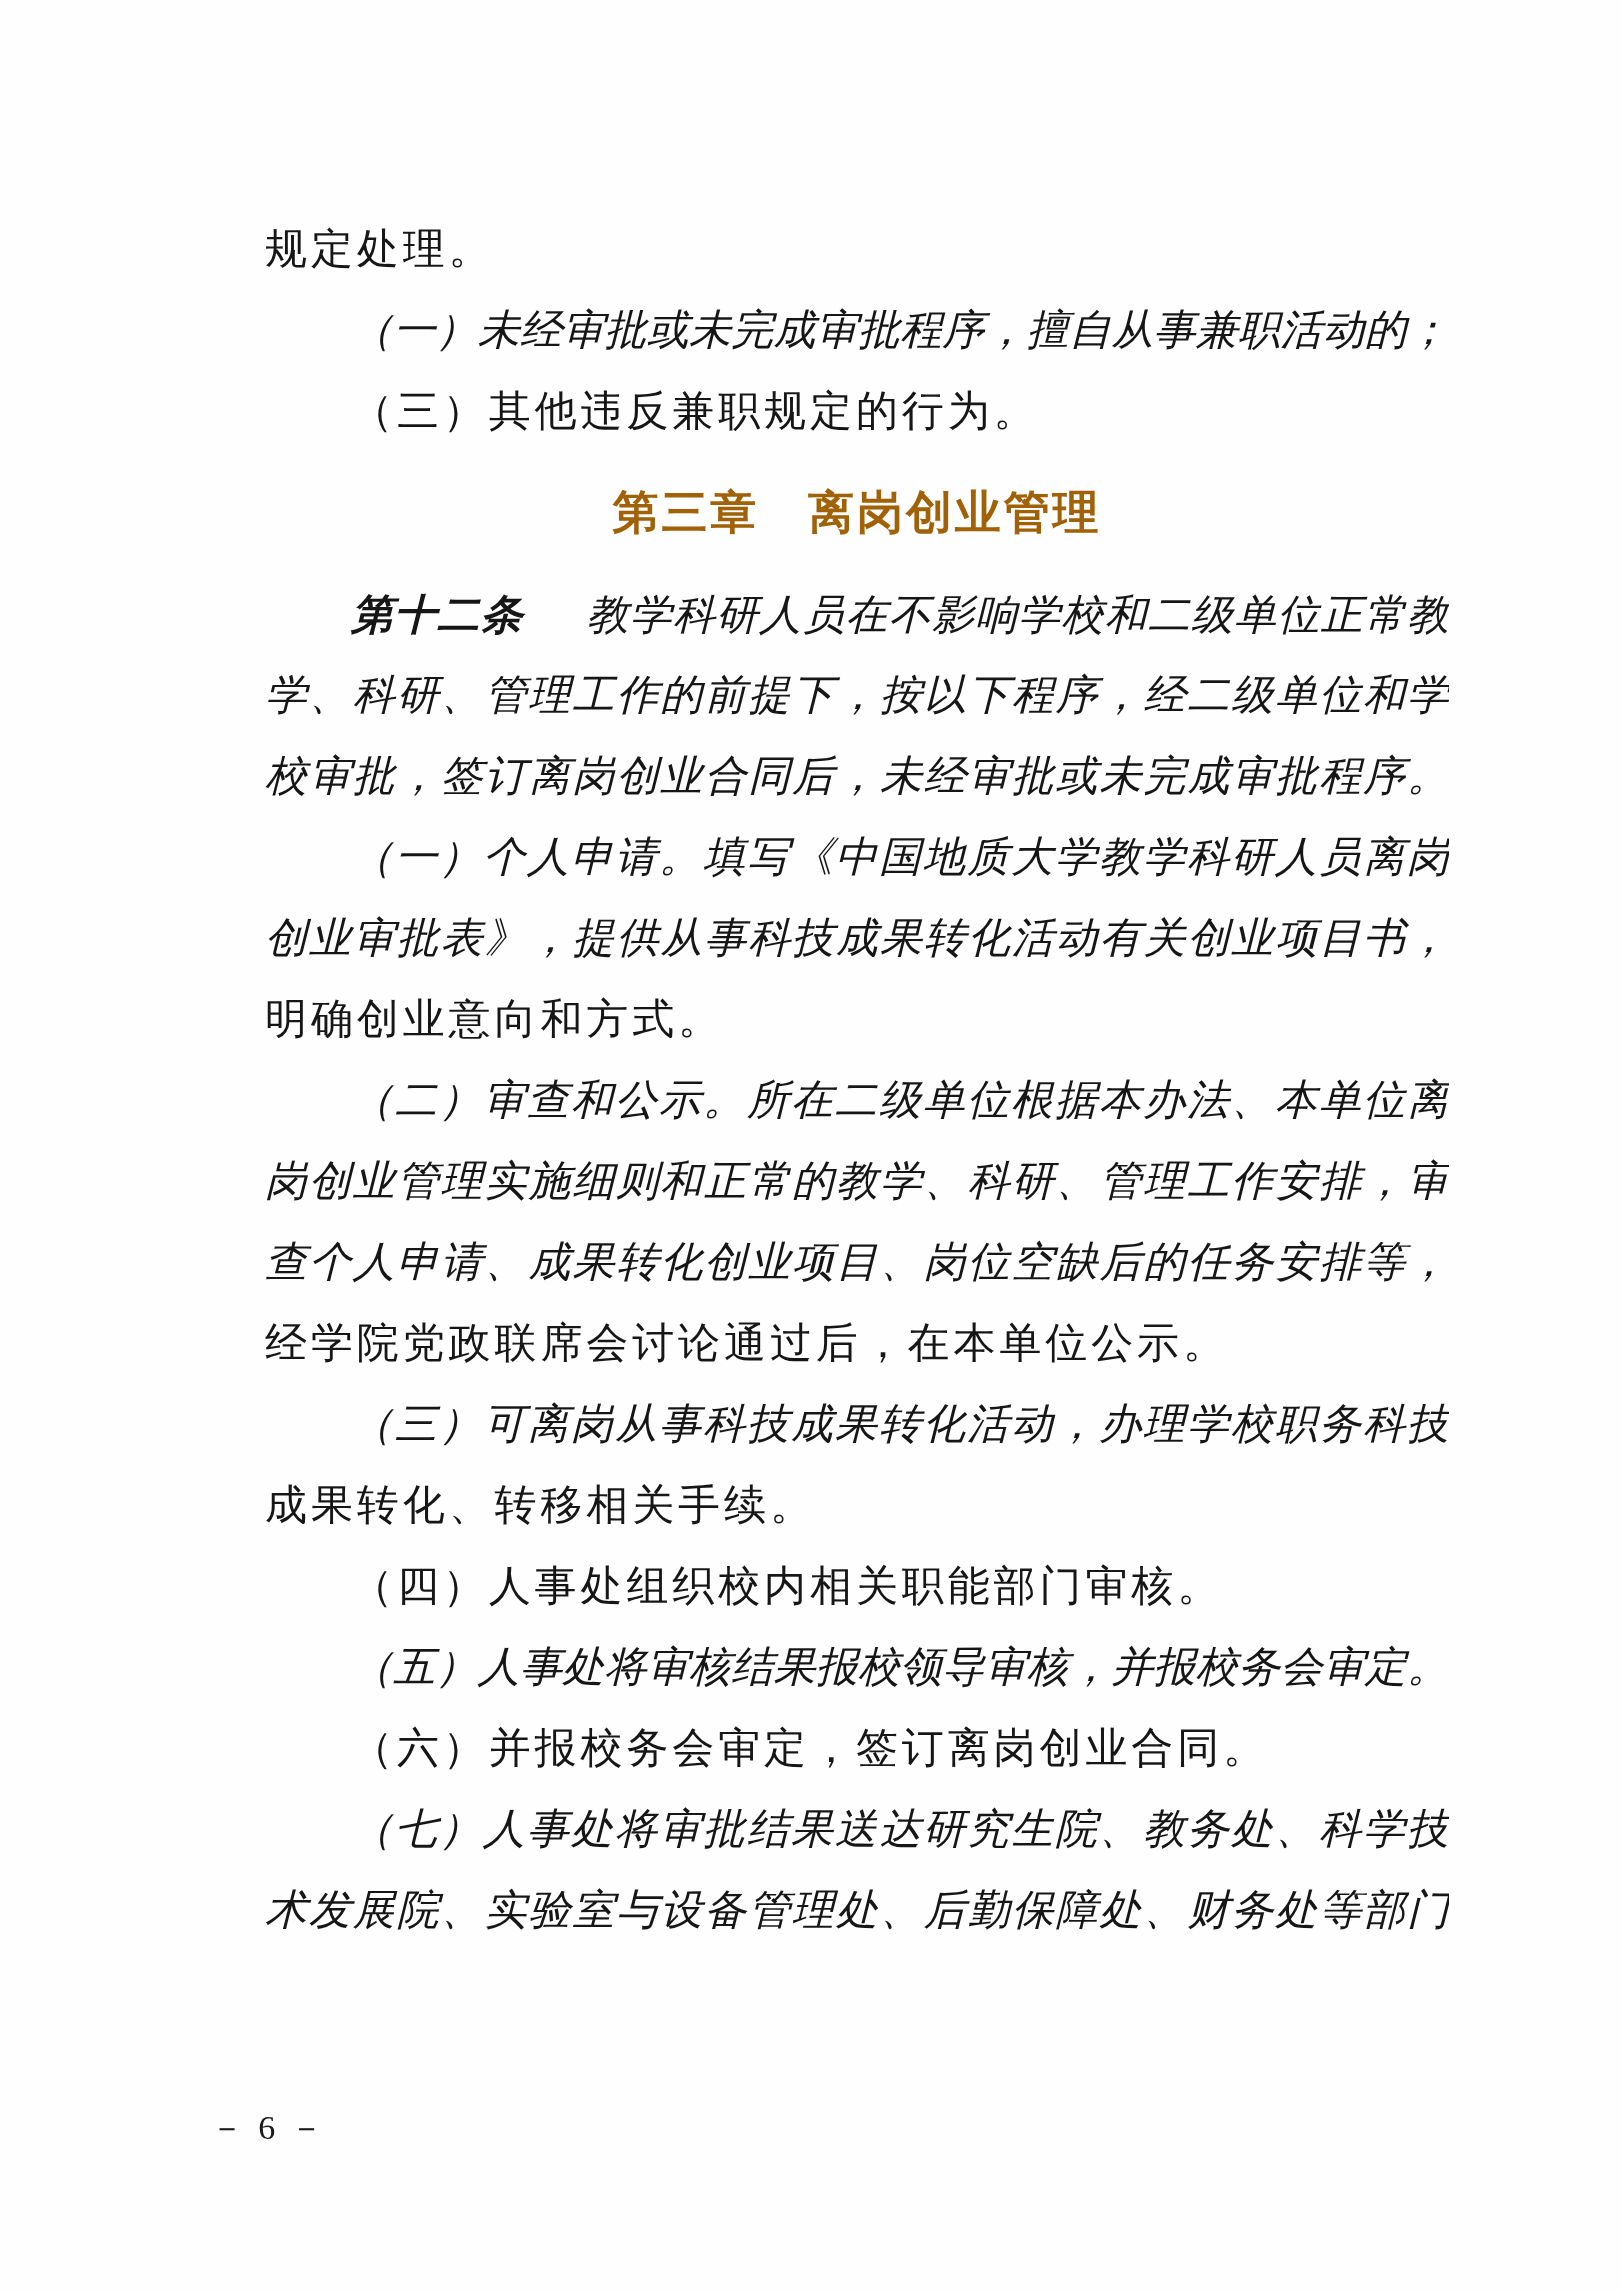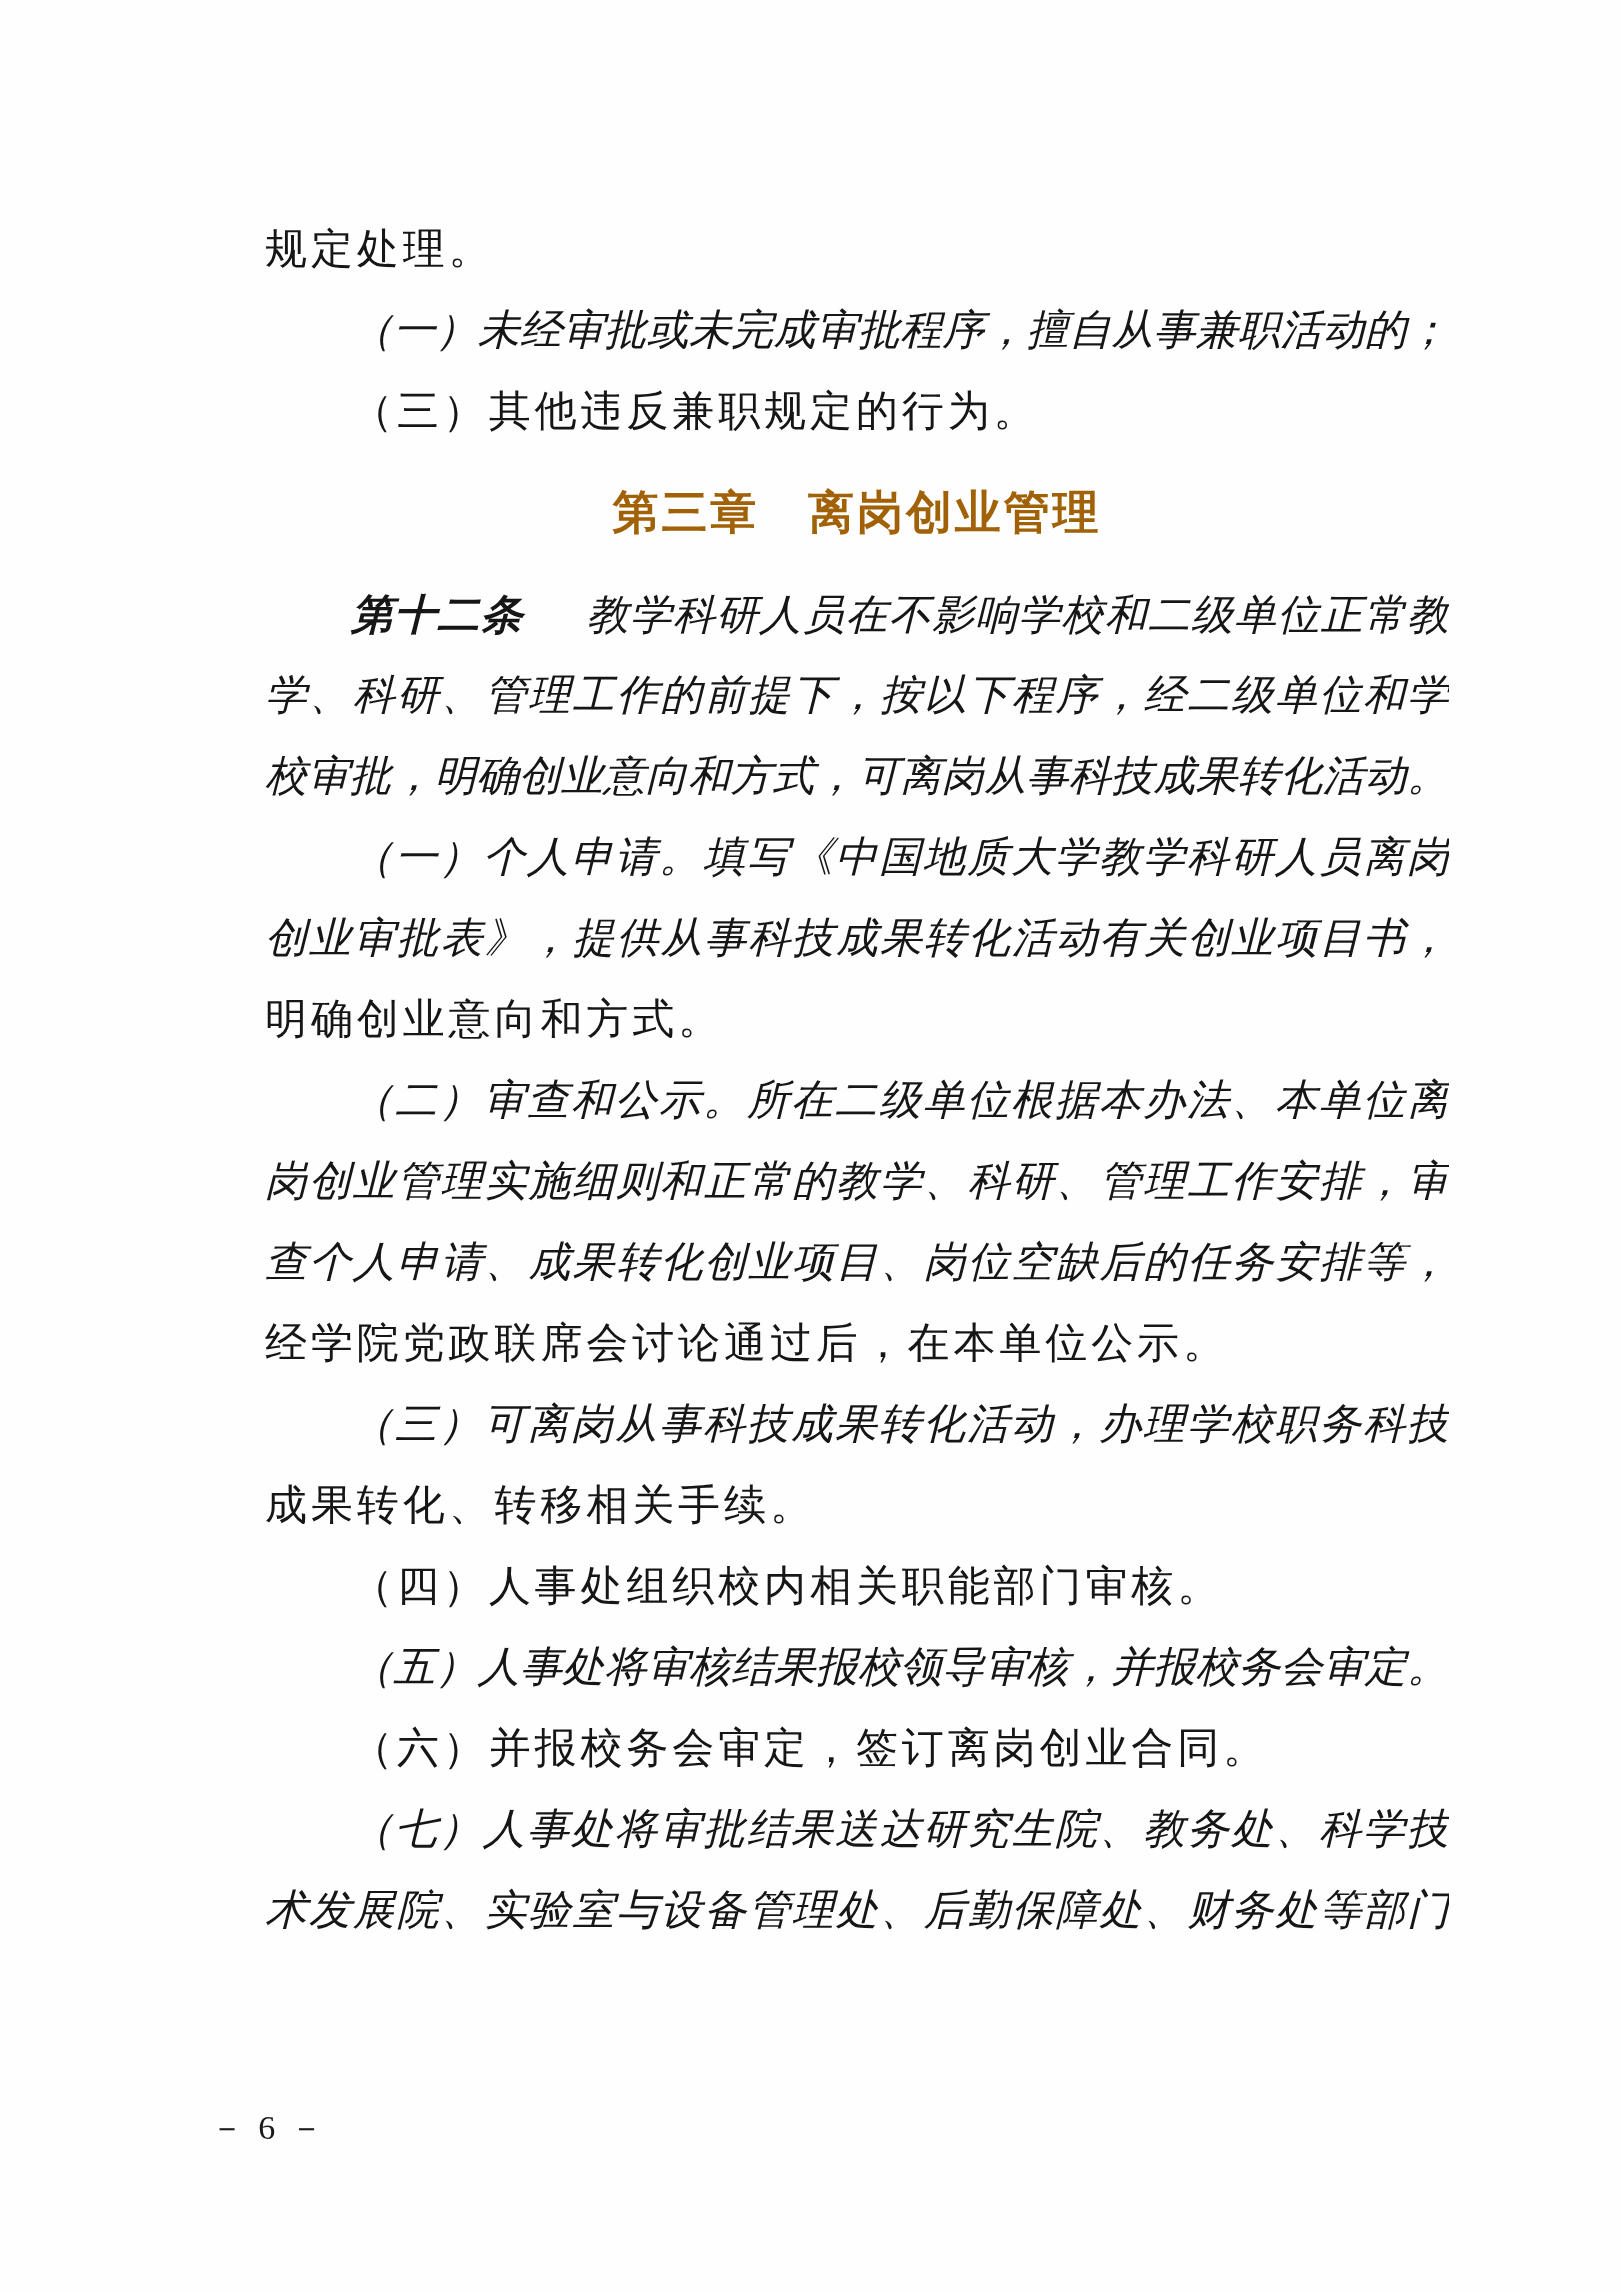--- a/index.html
+++ b/index.html
@@ -80,21 +80,21 @@
 <body>
 
 <div class="page">
   <div class="content" id="doc-content">
       <div class="line">规定处理。</div>
       <div class="line indent fill">（一）未经审批或未完成审批程序，擅自从事兼职活动的；</div>
       <div class="line indent">（三）其他违反兼职规定的行为。</div>
       <div class="heading">第三章　离岗创业管理</div>
       <div class="line indent fill"><span class="lead">第十二条</span>　教学科研人员在不影响学校和二级单位正常教</div>
       <div class="line fill">学、科研、管理工作的前提下，按以下程序，经二级单位和学</div>
-      <div class="line fill">校审批，明确创业意向和方式，可离岗从事科技成果转化活动。</div>
+      <div class="line fill">校审批，签订离岗创业合同后，未经审批或未完成审批程序。</div>
       <div class="line indent fill">（一）个人申请。填写《中国地质大学教学科研人员离岗</div>
       <div class="line fill">创业审批表》，提供从事科技成果转化活动有关创业项目书，</div>
       <div class="line">明确创业意向和方式。</div>
       <div class="line indent fill">（二）审查和公示。所在二级单位根据本办法、本单位离</div>
       <div class="line fill">岗创业管理实施细则和正常的教学、科研、管理工作安排，审</div>
       <div class="line fill">查个人申请、成果转化创业项目、岗位空缺后的任务安排等，</div>
       <div class="line">经学院党政联席会讨论通过后，在本单位公示。</div>
       <div class="line indent fill">（三）可离岗从事科技成果转化活动，办理学校职务科技</div>
       <div class="line">成果转化、转移相关手续。</div>
       <div class="line indent">（四）人事处组织校内相关职能部门审核。</div>

